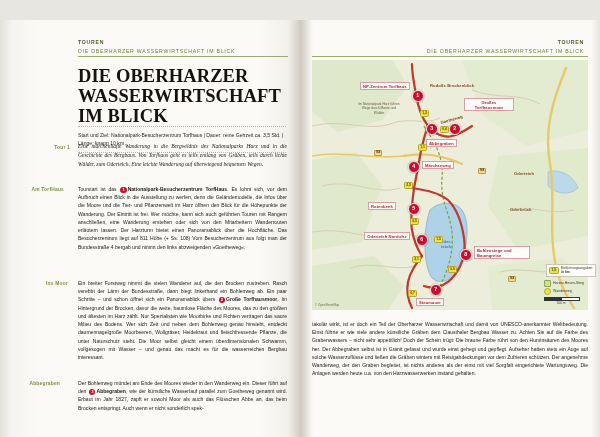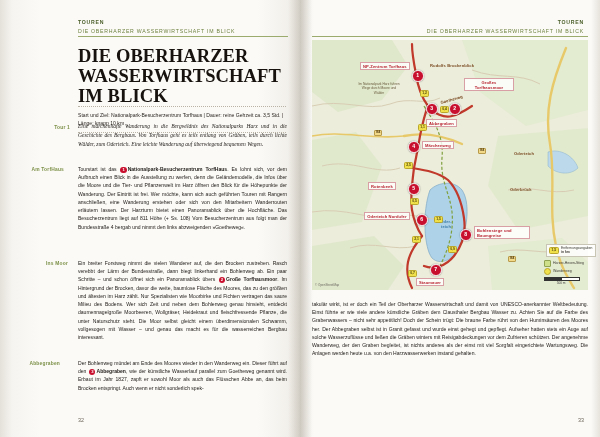--- a/index.html
+++ b/index.html
@@ -1,21 +1,21 @@
 <!DOCTYPE html>
 <html><head>
 <meta charset="utf-8">
 <style>
   html,body{margin:0;padding:0;}
   body{
     width:600px;height:437px;overflow:hidden;
     background:#e8e6e1;
     font-family:"Liberation Sans",sans-serif;
   }
-  .spread{position:relative;width:600px;height:368px;display:flex;}
+  .spread{position:relative;width:600px;height:368px;display:flex;margin-top:20px;}
 
   
   .page{position:relative;background:#fbfaf7;height:437px;overflow:hidden;}
   .page-left{width:300px;
     background:linear-gradient(90deg,#e4e1da 0px,#f6f4f0 12px,#fbfaf7 40px,#fbfaf7 86%,#efece6 100%);}
   .page-right{width:300px;
     background:linear-gradient(90deg,#efece6 0px,#fbfaf7 14px,#fbfaf7 97%,#e6e3dc 100%);}
 
   
   .gutter{position:absolute;left:288px;top:0;width:24px;height:437px;

